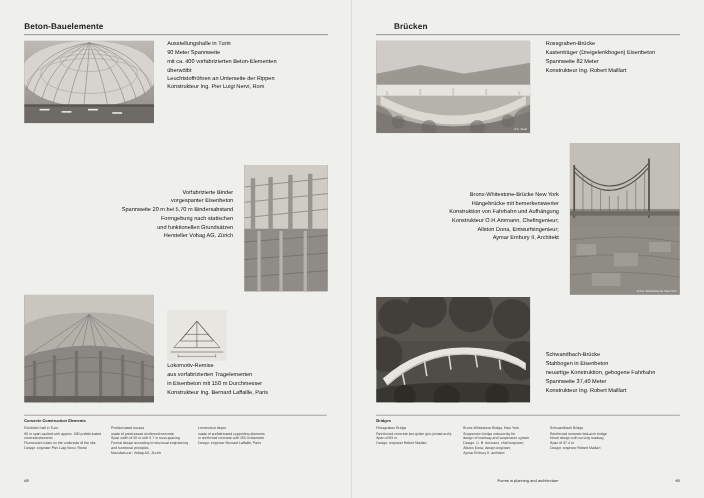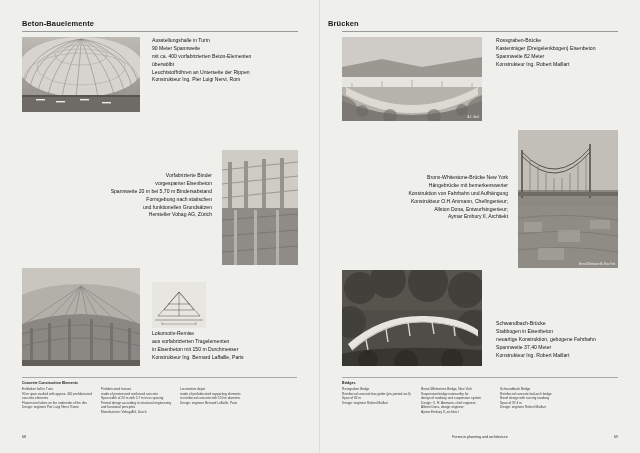--- a/index.html
+++ b/index.html
@@ -215,21 +215,21 @@
 in reinforced concrete with 150 m diameter
 Design: engineer Bernard Laffaille, Paris</div>
       </div>
     </div>
 
     <div class="folio lnum">68</div>
   </div>
 
   <div class="page right">
 
-    <div class="sec-title" style="left:8px; top:19px;text-align:right;">Brücken</div>
+    <div class="sec-title" style="left:38px; top:19px;text-align:right;">Brücken</div>
     <div class="rule" style="left:22px; top:31px; width:276px;"></div>
 
     <div class="ph" style="left:22px; top:37px; width:140px; height:84px;">
       <svg viewBox="0 0 140 84" preserveAspectRatio="none">
         <rect width="140" height="84" fill="#b6b3ad"></rect>
         <rect width="140" height="30" fill="#cfccc7"></rect>
         <path d="M0 30 L40 22 L80 30 L140 20 L140 44 L0 44 Z" fill="#9b9892"></path>
         <rect y="40" width="140" height="10" fill="#e6e4df"></rect>
         <path d="M4 50 Q70 86 136 50 L136 58 Q70 94 4 58 Z" fill="#ddd9d3"></path>
         <path d="M10 50 L10 46 M40 50 L40 44 M70 50 L70 43 M100 50 L100 44 M130 50 L130 46" stroke="#cfcbc5" stroke-width="2"></path>

